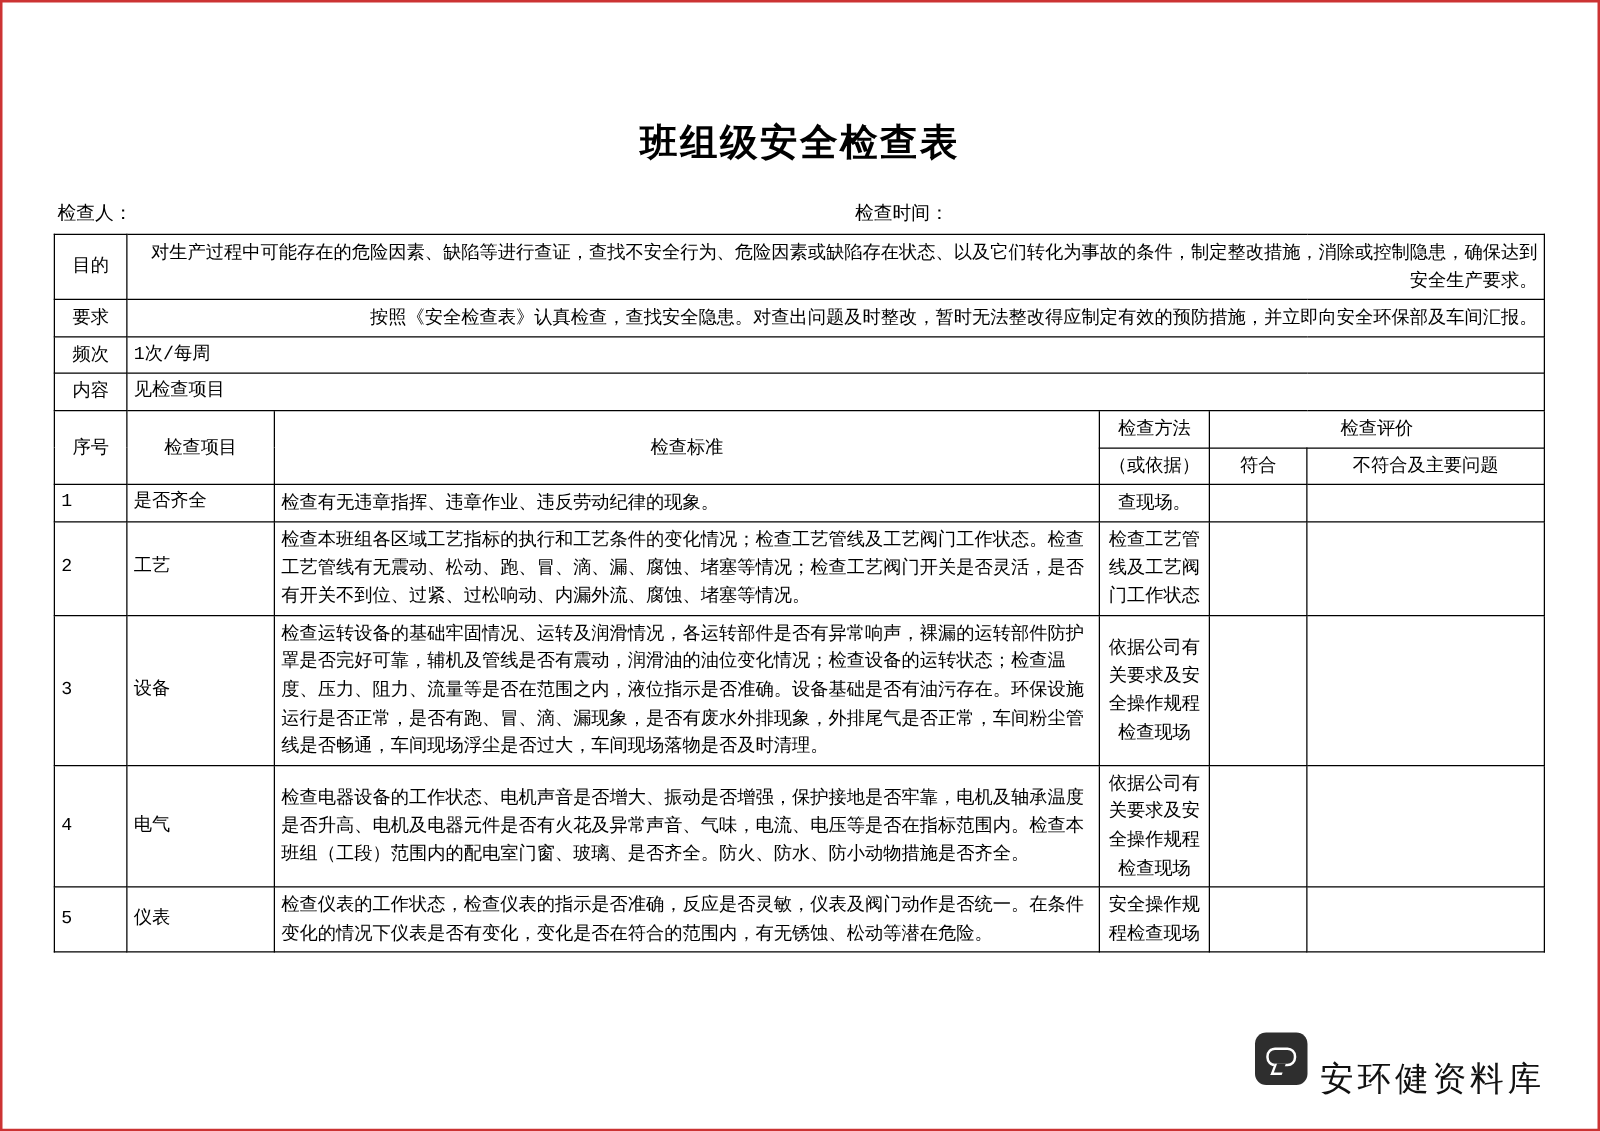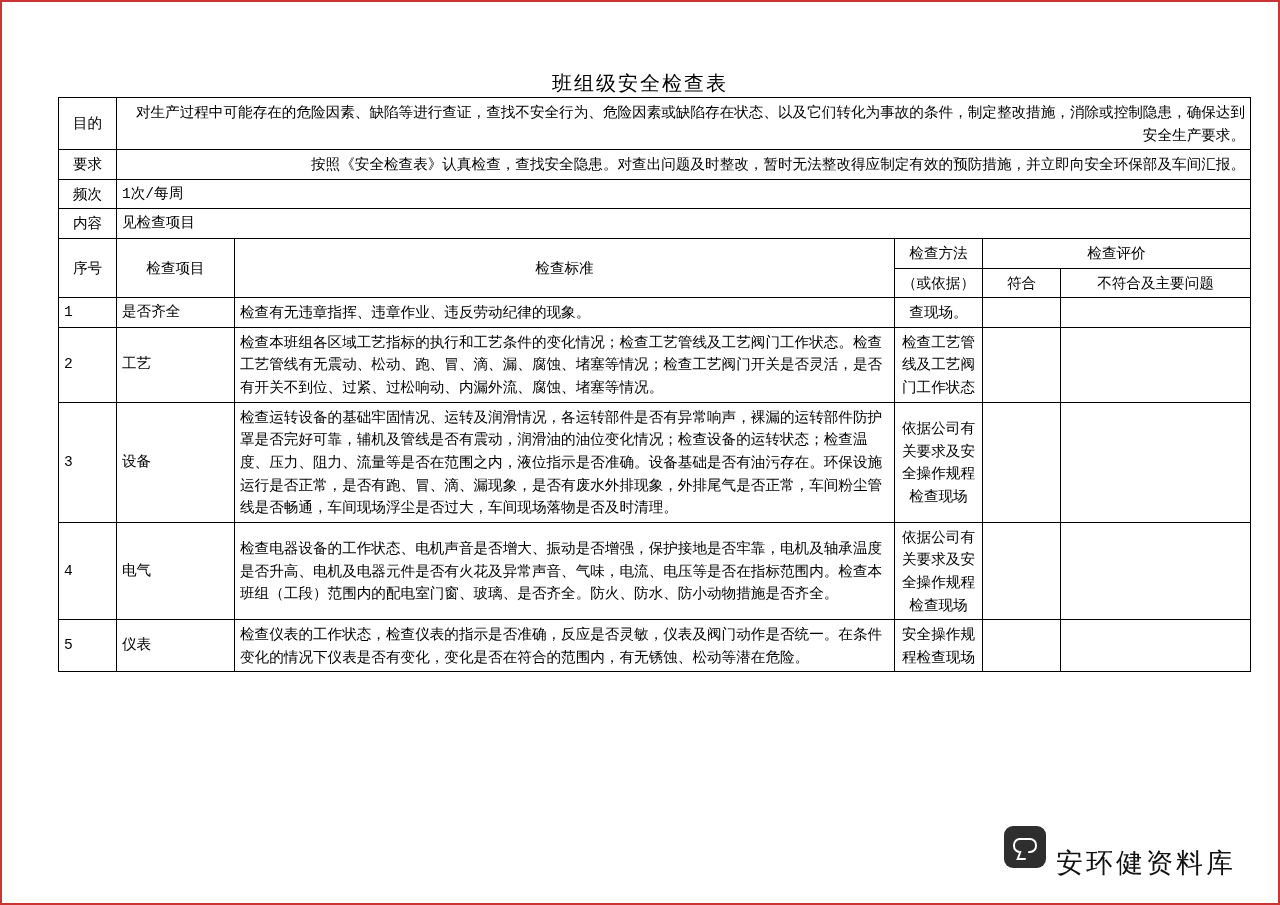--- a/index.html
+++ b/index.html
@@ -19,45 +19,45 @@
     position: absolute;
     left: 0; top: 0;
     width: 1280px;
     height: 905px;
     box-sizing: border-box;
     border: 2px solid #cc3333;
     background: #ffffff;
   }
   .doc-title {
     text-align: center;
-    font-size: 20px;
-    font-weight: normal;
+    font-size: 30px;
+    font-weight: bold;
     letter-spacing: 2px;
-    margin-top: 68px;
+    margin-top: 92px;
   }
   .meta-row {
     margin: 26px 44px 6px 44px;
     position: relative;
     height: 20px;
     font-size: 15px;
   }
   .meta-inspector {
     position: absolute;
     left: 0;
     top: 0;
   }
   .meta-time {
     position: absolute;
     left: 638px;
     top: 0;
   }
   table.main {
     border-collapse: collapse;
     width: 1192px;
-    margin: 0 56px;
+    margin: 0 41px;
     table-layout: fixed;
   }
   table.main td {
     border: 1px solid #000000;
     font-size: 14.6px;
     line-height: 1.55;
     padding: 3px 5px;
     vertical-align: middle;
   }
   td.label {
@@ -143,20 +143,24 @@
     margin-top: 32px;
   }
 </style>
 </head>
 <body>
 
 <div class="page">
 
   <div class="doc-title">班组级安全检查表</div>
 
+  <div class="meta-row">
+    <span class="meta-inspector">检查人：</span>
+    <span class="meta-time">检查时间：</span>
+  </div>
 
   <table class="main">
     <colgroup>
       <col class="col-seq">
       <col class="col-item">
       <col class="col-std">
       <col class="col-method">
       <col class="col-ok">
       <col class="col-ng">
     </colgroup>

